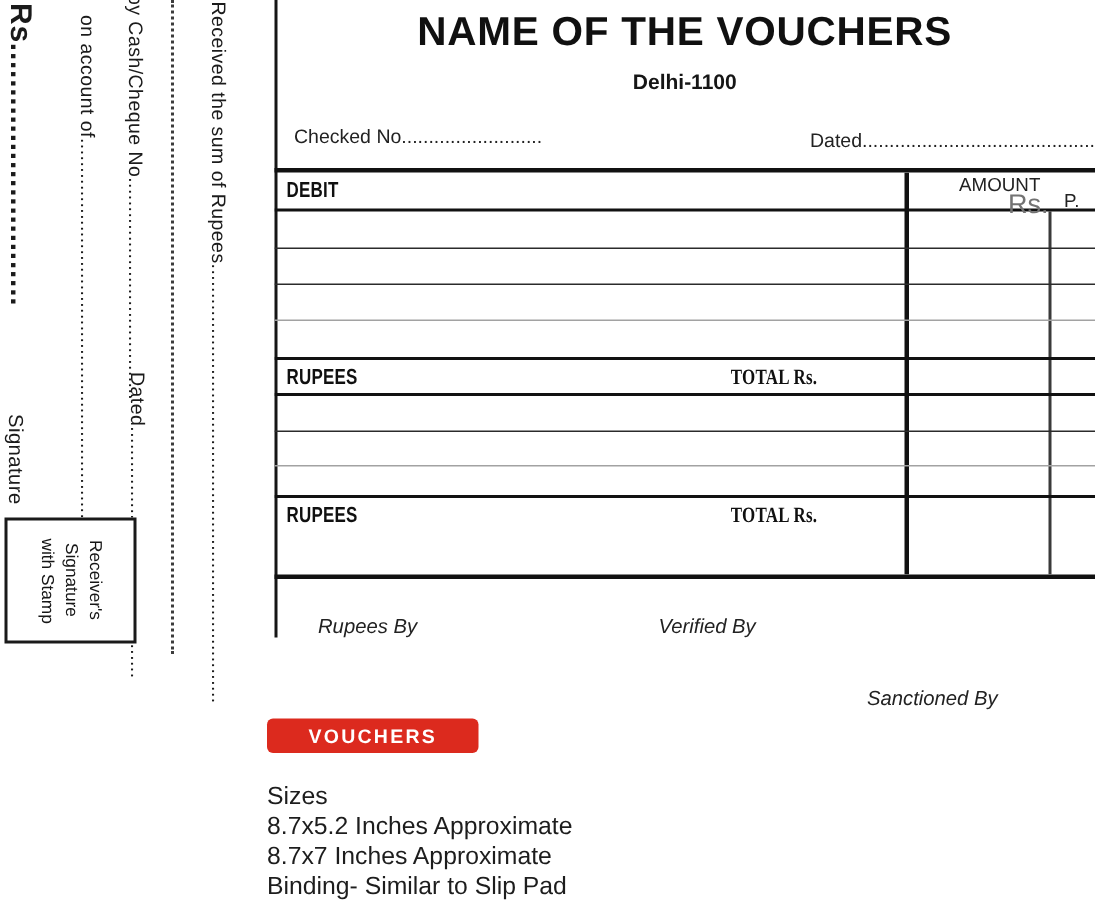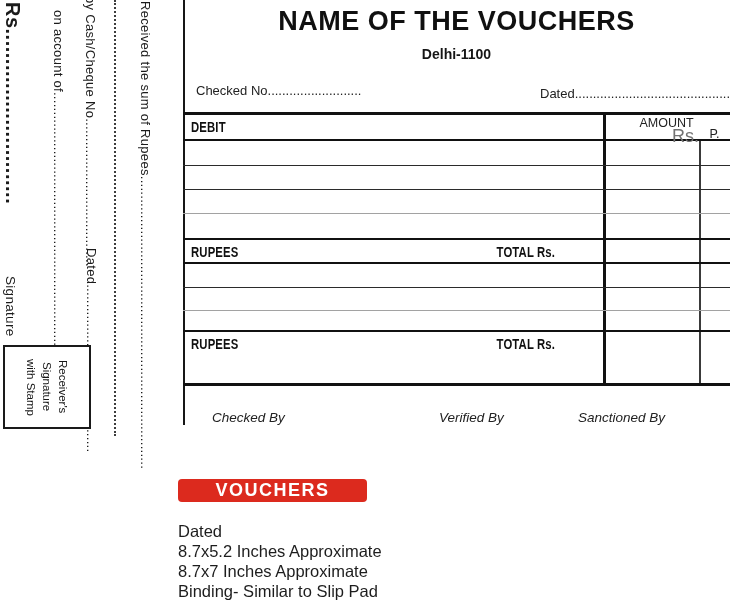--- a/index.html
+++ b/index.html
@@ -51,31 +51,31 @@
   .b-thick{border-bottom:2.6px solid #111;}
   .h24{height:24px;}.h23{height:23px;}.h22{height:22px;}.h19{height:19px;}
   .cond{
     font-weight:bold;font-size:14.5px;letter-spacing:.2px;
     display:inline-block;transform:scaleX(.78);transform-origin:left center;color:#101010;
   }
   .lbl-left{position:absolute;left:8px;top:4px;}
   .lbl-amount{position:absolute;left:420px;width:127px;text-align:center;top:1px;font-size:12.5px;color:#222;}
   .lbl-rs{position:absolute;left:420px;width:96px;text-align:right;top:11px;font-size:18px;color:#737373;}
   .lbl-p{position:absolute;left:516px;width:31px;text-align:center;top:12px;font-size:12.5px;color:#222;}
-  .lbl-total{position:absolute;left:275px;width:120px;text-align:center;top:3px;}
+  .lbl-total{position:absolute;left:288px;width:120px;text-align:left;top:3px;font-family:Liberation Serif, serif;}
   .lbl-total .cond{transform-origin:right center;}
   
   .sign{position:absolute;top:410px;font-style:italic;font-size:13.5px;color:#222;}
   .sign.checked{left:212px;}
   .sign.verified{left:439px;}
-  .sign.sanctioned{left:578px;}
+  .sign.sanctioned{left:578px;margin-top:48px;}
   
   .badge{
-    position:absolute;left:178px;top:479px;width:189px;height:23px;
-    border-radius:4px;color:#fff;font-weight:bold;font-size:18px;letter-spacing:1.5px;
+    position:absolute;left:178px;top:479px;width:141px;height:23px;
+    border-radius:4px;color:#fff;font-weight:bold;font-size:13px;letter-spacing:1.5px;
     display:flex;align-items:center;justify-content:center;
   }
   .info-lines{position:absolute;left:178px;top:521px;font-size:16.5px;line-height:20px;color:#1d1d1d;}
 </style>
 </head>
 <body>
 
 <div class="canvas">
 
   <div class="vtext v-rs">Rs.............................</div>
@@ -124,25 +124,25 @@
     <div class="trow h23 b-thin"></div>
     <div class="trow h22 b-gray"></div>
     <div class="trow h19 b-thick"></div>
 
     <div class="trow h24">
       <span class="cond lbl-left">RUPEES</span>
       <span class="lbl-total"><span class="cond">TOTAL Rs.</span></span>
     </div>
   </div>
 
-  <div class="sign checked">Checked By</div>
+  <div class="sign checked">Rupees By</div>
   <div class="sign verified">Verified By</div>
   <div class="sign sanctioned">Sanctioned By</div>
 
   <div class="badge" id="badge" style="background: rgb(220, 42, 30);">VOUCHERS</div>
   <div class="info-lines">
-    <div>Dated</div>
+    <div>Sizes</div>
     <div>8.7x5.2 Inches Approximate</div>
     <div>8.7x7 Inches Approximate</div>
     <div>Binding- Similar to Slip Pad</div>
   </div>
 
 </div>
 
 </body></html>

